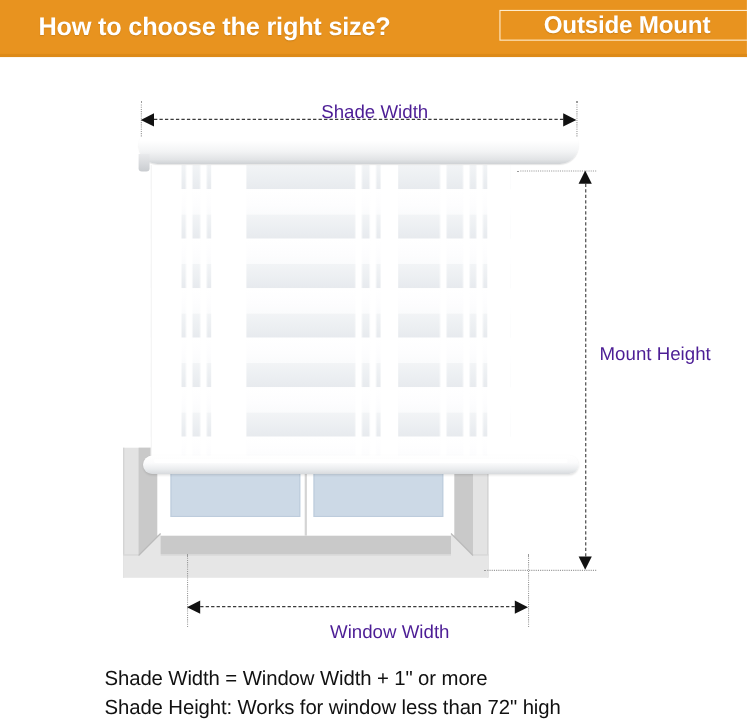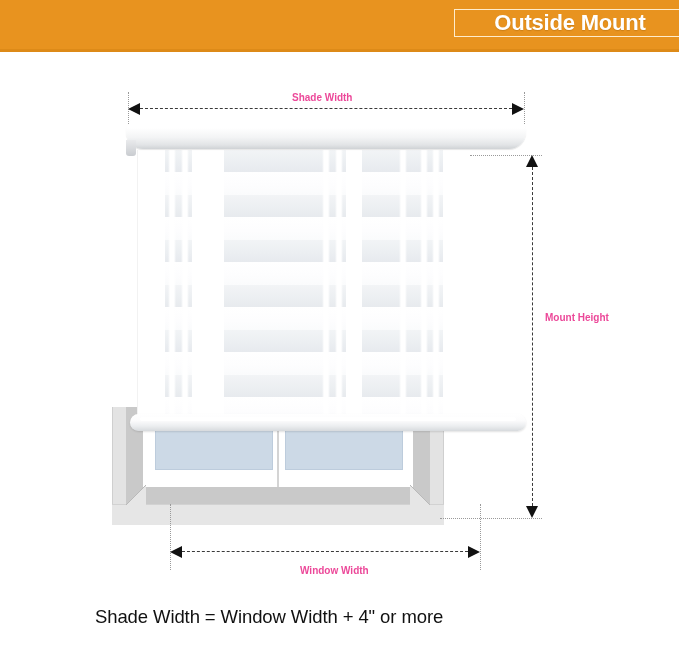--- a/index.html
+++ b/index.html
@@ -55,21 +55,21 @@
   .dimline-v{
     position:absolute;width:0;border-left:1px dashed #3a3a3a;
   }
   .arw{position:absolute;width:0;height:0;}
   .arw-l{border-top:6px solid transparent;border-bottom:6px solid transparent;border-right:12px solid #111;}
   .arw-r{border-top:6px solid transparent;border-bottom:6px solid transparent;border-left:12px solid #111;}
   .arw-u{border-left:6px solid transparent;border-right:6px solid transparent;border-bottom:12px solid #111;}
   .arw-d{border-left:6px solid transparent;border-right:6px solid transparent;border-top:12px solid #111;}
 
   .dimlabel{
-    position:absolute;color:#ec4899;font-size:10px;font-weight:bold;
+    position:absolute;color:#4c1d95;font-size:17px;font-weight:normal;
     white-space:nowrap;
   }
 
   
   .window-outer{
     position:absolute;left:112px;top:355px;width:332px;height:118px;
     background:#e3e3e3;
     border-left:1px solid #cfcfcf;border-right:1px solid #cfcfcf;
     box-sizing:border-box;
   }
@@ -154,20 +154,21 @@
   .footnote{
     position:absolute;left:95px;
     color:#111111;font-size:18.5px;font-weight:normal;
     white-space:nowrap;letter-spacing:-0.1px;
   }
 </style>
 </head>
 <body>
 
 <div class="header">
+  <div class="header-title">How to choose the right size?</div>
   <div class="header-badge">
     <span>Outside Mount</span>
   </div>
 </div>
 
 <div class="canvas">
 
   <div class="window-outer"></div>
   <div class="window-casing"></div>
   <div class="window-inner"></div>
@@ -236,14 +237,15 @@
   <div class="arw arw-d" style="left:526px;top:454px;"></div>
   <div class="dimlabel" style="left:545px;top:260px;">Mount Height</div>
 
   <div class="ext-v" style="left:170px;top:452px;height:66px;"></div>
   <div class="ext-v" style="left:480px;top:452px;height:66px;"></div>
   <div class="dimline-h" style="left:182px;top:499px;width:286px;"></div>
   <div class="arw arw-l" style="left:170px;top:494px;"></div>
   <div class="arw arw-r" style="left:468px;top:494px;"></div>
   <div class="dimlabel" style="left:300px;top:513px;">Window Width</div>
 
-  <div class="footnote" style="top:554px;">Shade Width = Window Width + 4" or more</div>
+  <div class="footnote" style="top:554px;">Shade Width = Window Width + 1" or more</div>
+  <div class="footnote" style="top:580px;">Shade Height: Works for window less than 72" high</div>
 </div>
 
 </body></html>

